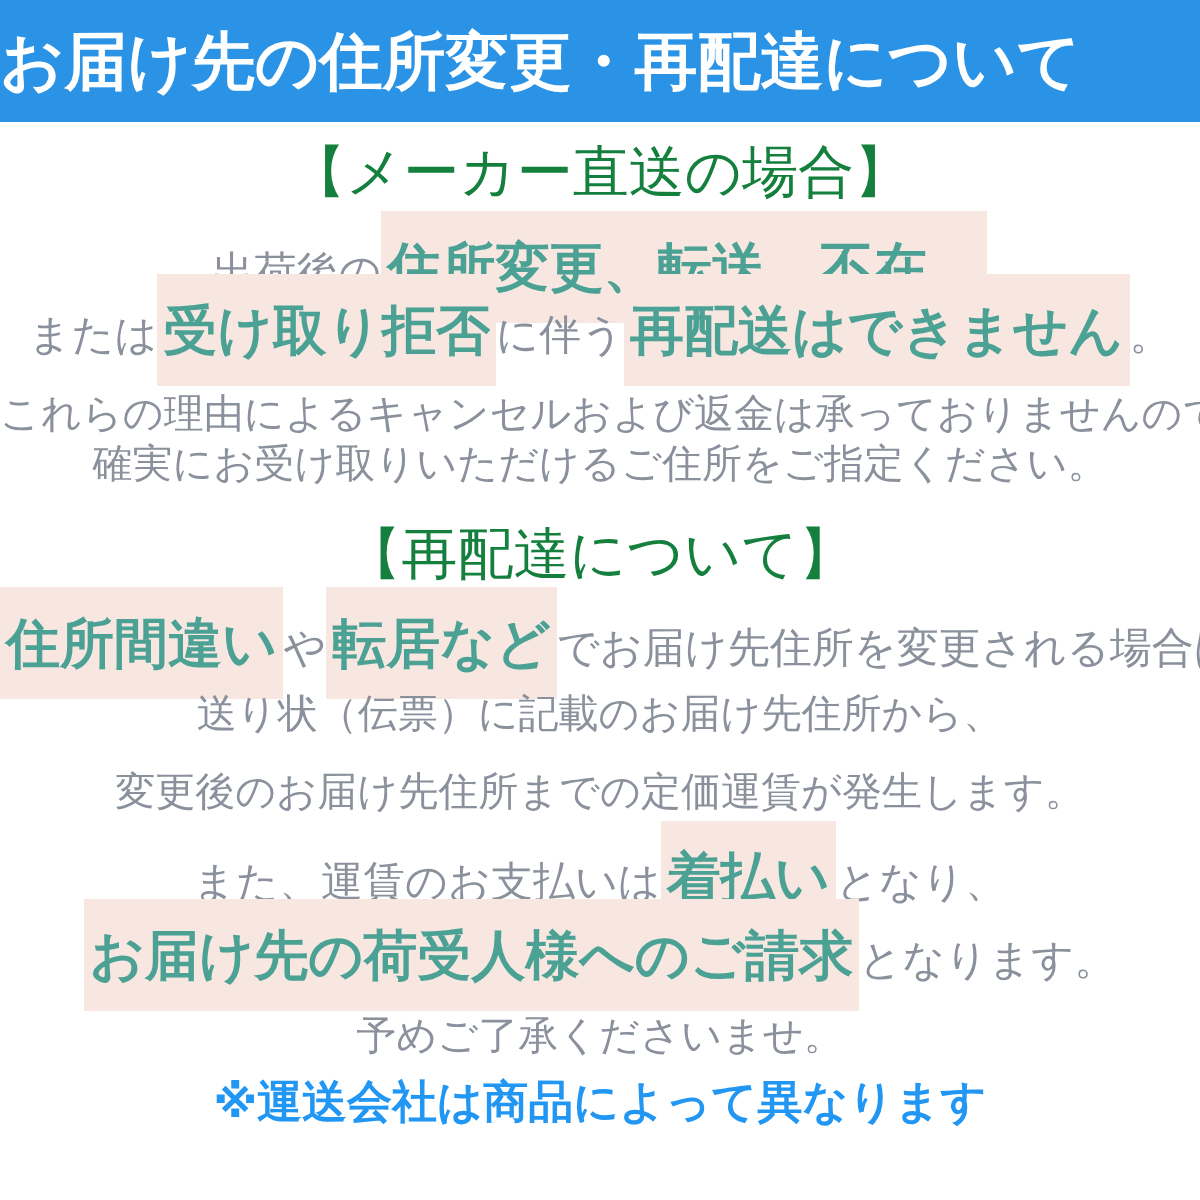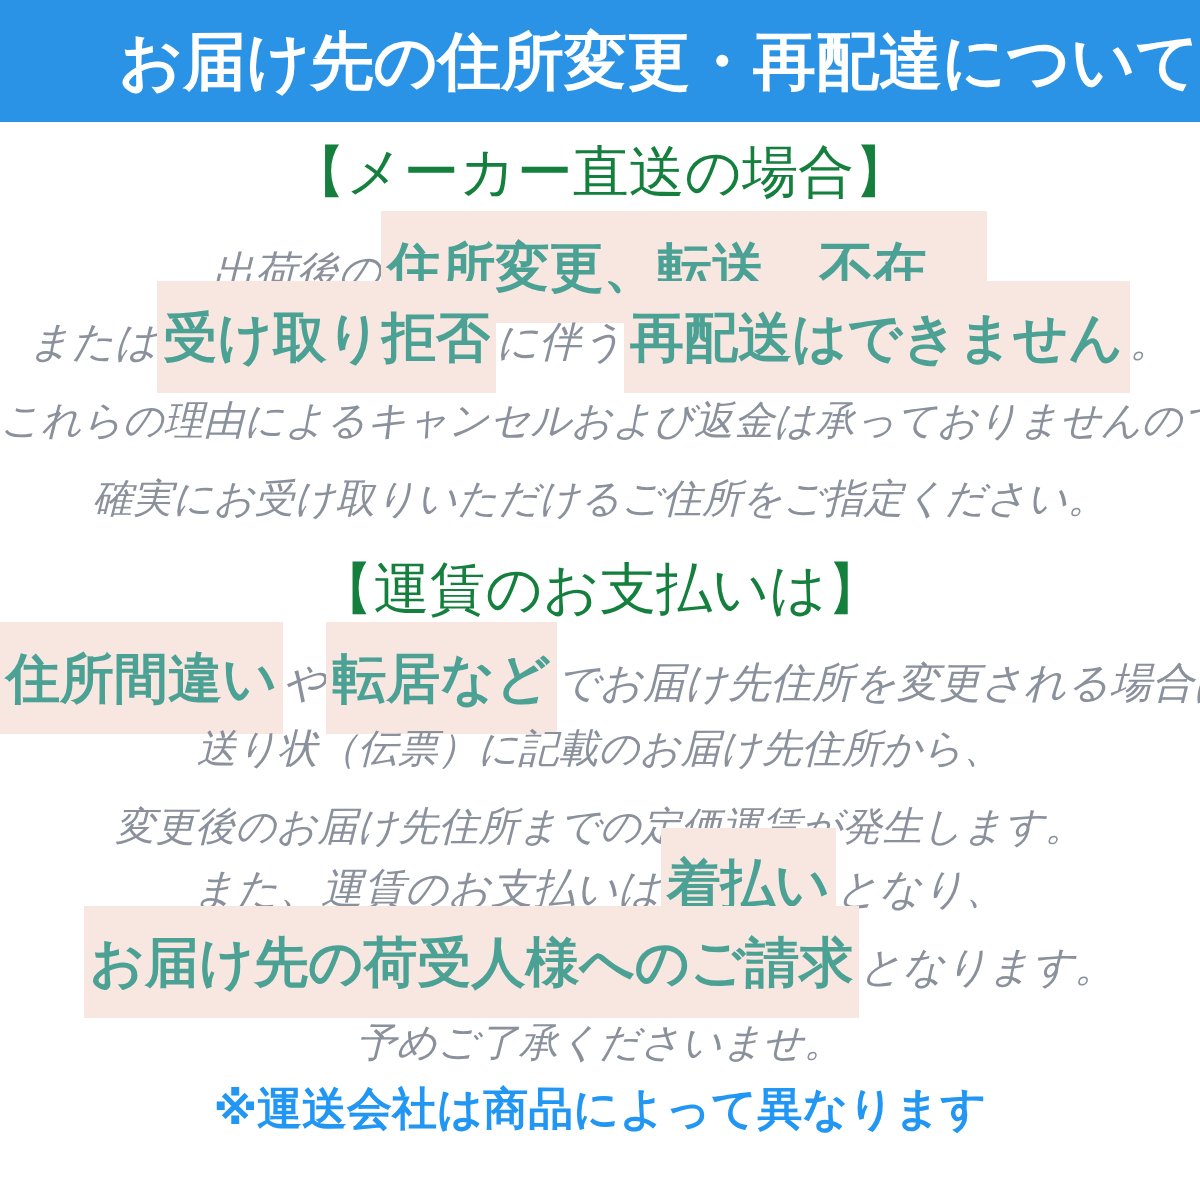--- a/index.html
+++ b/index.html
@@ -7,21 +7,21 @@
     width: 1200px; height: 1200px;
     background: #ffffff;
     font-family: "Liberation Sans", "DejaVu Sans", sans-serif;
     overflow: hidden;
   }
   .page { width: 1200px; height: 1200px; text-align: center; }
 
   .banner {
     width: 1200px; height: 122px;
     background: #2b93e6;
-    display: flex; align-items: center; justify-content: flex-end;
+    display: flex; align-items: center; justify-content: flex-start;
   }
   .banner-title {
     color: #ffffff;
     font-size: 63px;
     font-weight: bold;
     letter-spacing: 0px;
     line-height: 1;
     white-space: nowrap;
   }
 
@@ -33,42 +33,41 @@
     white-space: nowrap;
   }
   .heading-maker  { margin-top: 18px; }
   .heading-yamato { margin-top: 36px; }
 
   p.line { line-height: 1.15; white-space: nowrap; }
 
   .gray {
     color: #8b919c;
     font-weight: 500;
-    font-style: italic;
   }
   .g-lg { font-size: 42px; }   
   .g-md { font-size: 40px; }   
 
   .hl {
     color: #4ba294;
     background: #f8e6e1;
     font-weight: bold;
     font-size: 54px;
     padding: 26px 6px;
   }
 
   .line-a { margin-top: 32px; }
-  .line-b { margin-top: 8px; }
+  .line-b { margin-top: 1px; }
   .line-c { margin-top: 28px; }
   .line-d { margin-top: 18px; }
-  .line-e { margin-top: 32px; }
+  .line-e { margin-top: 4px; }
   .line-f { margin-top: 26px; }
   .line-g { margin-top: 16px; }
   .line-h { margin-top: 32px; }
-  .line-i { margin-top: 4px; text-align: center; }
+  .line-i { margin-top: 32px; text-align: center; }
   .line-j { margin-top: 16px; }
   .line-k { margin-top: 26px; }
 
   .footer-note {
     margin-top: 18px;
     color: #2196f3;
     font-size: 45px;
     font-weight: bold;
     line-height: 1.15;
     white-space: nowrap;
@@ -87,21 +86,21 @@
 
   <p class="line line-a"><span class="gray g-lg">出荷後の</span><span class="hl">住所変更、転送、不在、</span></p>
 
   <p class="line line-b"><span class="gray g-lg">または</span><span class="hl">受け取り拒否</span><span class="gray g-lg">に伴う</span><span class="hl">再配送はできません</span><span class="gray g-lg">。</span></p>
 
   <p class="line line-c gray g-md">これらの理由によるキャンセルおよび返金は承っておりませんので、</p>
 
 
   <p class="line line-e gray g-md">確実にお受け取りいただけるご住所をご指定ください。</p>
 
-  <div class="section-heading heading-yamato">【運賃のお支払いは】</div>
+  <div class="section-heading heading-yamato">【再配達について】</div>
 
   <p class="line line-f"><span class="hl">住所間違い</span><span class="gray g-lg">や</span><span class="hl">転居など</span><span class="gray g-lg">でお届け先住所を変更される場合は、</span></p>
 
   <p class="line line-g gray g-md">送り状（伝票）に記載のお届け先住所から、</p>
 
   <p class="line line-h gray g-md">変更後のお届け先住所までの定価運賃が発生します。</p>
 
   <p class="line line-i"><span class="gray g-lg">また、運賃のお支払いは</span><span class="hl">着払い</span><span class="gray g-lg">となり、</span></p>
 
   <p class="line line-j"><span class="hl">お届け先の荷受人様へのご請求</span><span class="gray g-lg">となります。</span></p>

